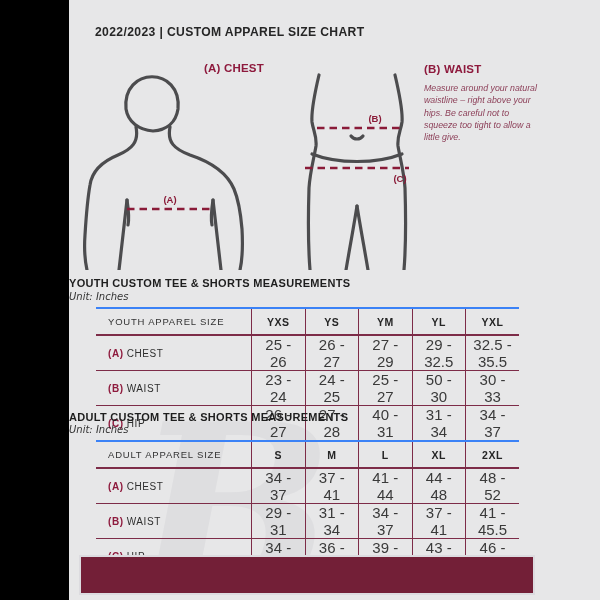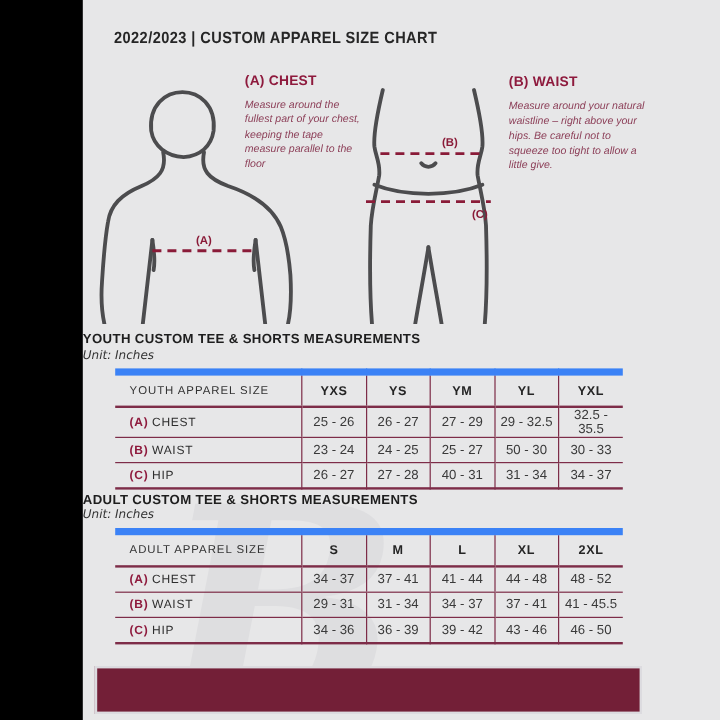--- a/index.html
+++ b/index.html
@@ -35,37 +35,37 @@
   .sec-title{position:absolute;left:0;width:100%;text-align:left;z-index:2;
              font-weight:bold;font-size:11px;letter-spacing:.3px;color:#1e1e1e;}
   .sec-unit{position:absolute;left:0;width:100%;z-index:2;
             font-style:italic;font-size:10px;color:#333;font-family:"DejaVu Sans",sans-serif;}
   .t-youth-title{top:277px;} .t-youth-unit{top:291px;}
   .t-adult-title{top:411px;} .t-adult-unit{top:424px;}
   
   .size-table{
     position:absolute;left:27px;width:423px;border-collapse:collapse;
     table-layout:fixed;z-index:2;
-    border-top:6px solid #3b82f6;border-bottom:2px solid #7d2c48;
+    border-top:2px solid #3b82f6;border-bottom:2px solid #7d2c48;
   }
   .tbl-youth{top:307px;} .tbl-adult{top:440px;}
   .size-table th,.size-table td{padding:0 4px;}
   .size-table th{height:25px;border-bottom:2px solid #7d2c48;}
   .size-table td{height:20px;border-bottom:1.5px solid #7d2c48;}
   .size-table th:not(:first-child),.size-table td:not(:first-child){
     border-left:1.5px solid #7d2c48;text-align:center;
   }
   .size-table th:first-child{width:139px;}
   th.size-label{font-weight:normal;font-size:9.5px;letter-spacing:.8px;color:#333;
                 text-align:left;padding-left:12px;}
   th.size-col{font-weight:bold;font-size:10.5px;letter-spacing:.5px;color:#252525;}
   td.row-label{text-align:left;padding-left:12px;font-size:10px;letter-spacing:.6px;}
   td.row-label .pfx{font-weight:bold;color:#8e1a3d;}
   td.row-label .lbl{color:#2e2e2e;margin-left:3px;}
-  td.val{font-size:11px;color:#3a3a3a;}
+  td.val{font-size:15px;color:#3a3a3a;}
   
   .watermark{
     position:absolute;left:66px;top:392px;z-index:1;
     font-family:"DejaVu Serif",serif;font-style:italic;font-weight:bold;
     font-size:235px;line-height:1;color:#dedee0;user-select:none;
   }
   .footer-bar{
     position:absolute;left:10px;top:555px;width:452px;height:36px;
     background:#731f37;border:2px solid #dcdbdf;z-index:2;
   }
@@ -91,21 +91,20 @@
     <path class="body-line" d="M45,143 L37,213"></path>
     <path class="body-line" d="M45,143 C47,156 47,163 46,168"></path>
     <path class="body-line" d="M131,143 L139,213"></path>
     <path class="body-line" d="M131,143 C129,156 129,163 130,168"></path>
     <path class="dash-line" d="M45,152 L131,152"></path>
     <text class="marker-label" x="88" y="146" text-anchor="middle">(A)</text>
   </svg>
 
   <div class="g-block g-chest">
     <p class="g-head">(A) CHEST</p>
-    <p class="g-text">Measure around the fullest part of your chest, keeping the tape measure parallel to the floor</p>
   </div>
 
   <svg class="fig fig-lower" width="120" height="210" viewBox="0 0 120 210" aria-hidden="true">
     <path class="body-line" d="M22,15 C18,32 14,50 15,62 C16,70 20,76 19,86 C17,98 13,112 12,128 C11,160 11,185 13,210"></path>
     <path class="body-line" d="M98,15 C102,32 106,50 105,62 C104,70 100,76 101,86 C103,98 107,112 108,128 C109,160 109,185 107,210"></path>
     <path class="body-line" d="M15,94 C40,104 80,104 105,94"></path>
     <path class="body-line" d="M54,76 C57,80 63,80 66,76"></path>
     <path class="body-line" d="M60,146 C57,165 52,192 49,210"></path>
     <path class="body-line" d="M60,146 C63,165 68,192 71,210"></path>
     <path class="dash-line" d="M20,68 L104,68"></path>

